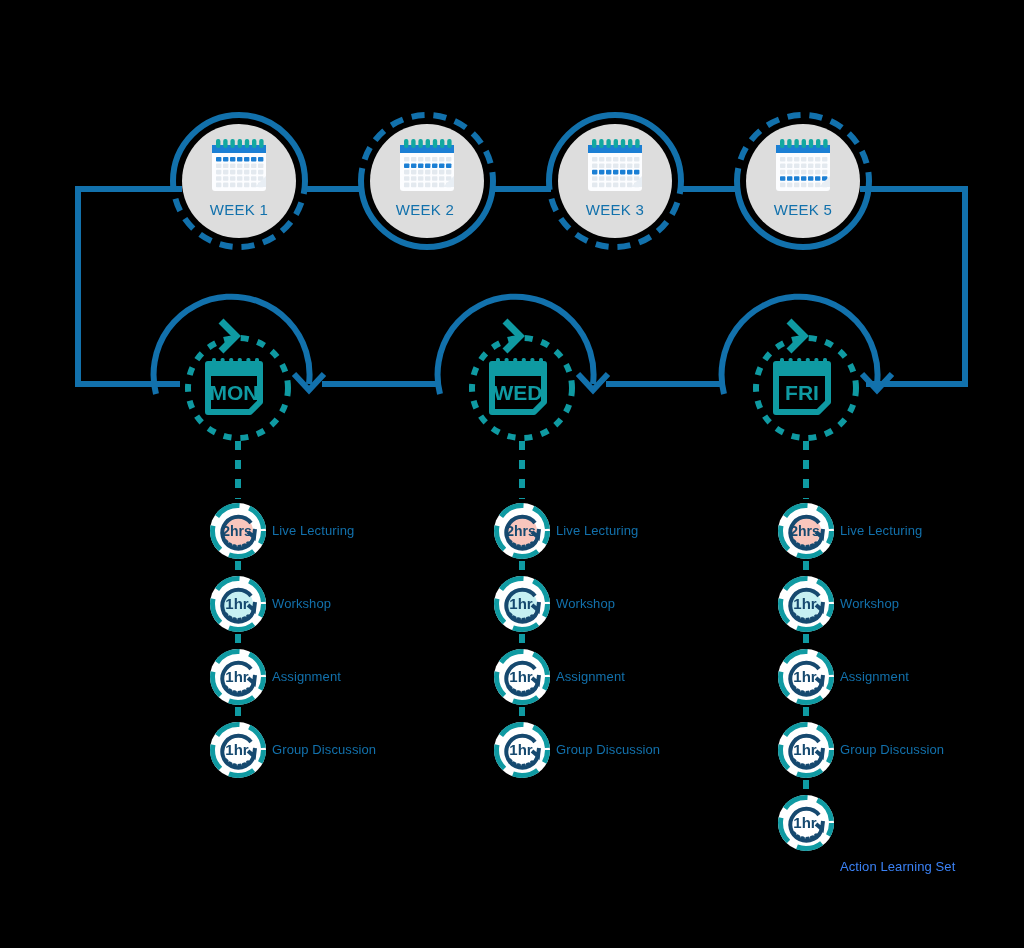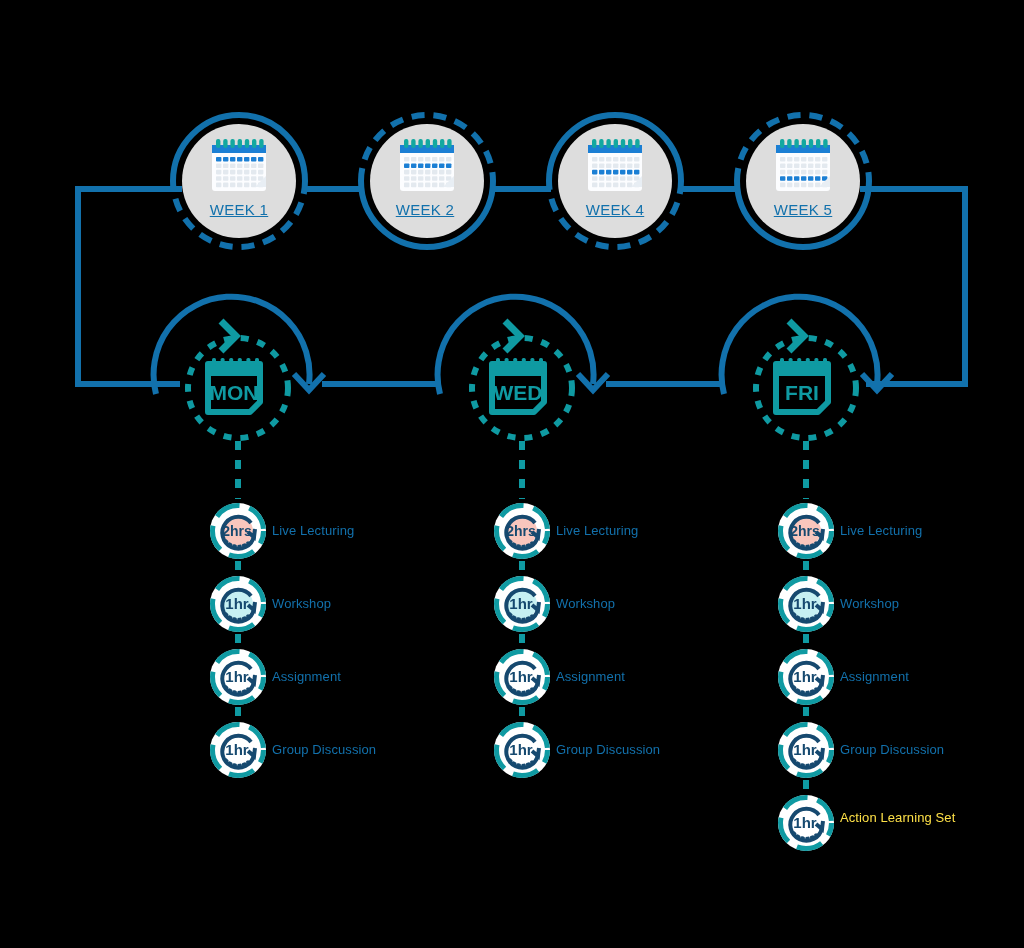--- a/index.html
+++ b/index.html
@@ -1,20 +1,20 @@
 <!DOCTYPE html>
 <html><head>
 <meta charset="utf-8">
 <style>
   html,body{margin:0;padding:0;background:#000;}
   body{width:1024px;height:948px;font-family:"Liberation Sans",sans-serif;overflow:hidden;}
   #stage{position:relative;width:1024px;height:948px;background:#000;}
   #svgroot{position:absolute;left:0;top:0;width:1024px;height:948px;}
   .lbl{position:absolute;color:#1271ac;font-weight:normal;letter-spacing:.1px;white-space:nowrap;}
-  .weeklbl{position:absolute;color:#1271ac;font-size:15px;font-weight:500;letter-spacing:.3px;white-space:nowrap;text-align:right;text-decoration:underline;}
+  .weeklbl{position:absolute;color:#1271ac;font-size:15px;font-weight:500;letter-spacing:.3px;white-space:nowrap;text-align:right;}
 </style>
 </head>
 <body>
 
 <div id="stage">
   <svg id="svgroot" viewBox="0 0 1024 948">
       <path d="M 182 189 L 78 189 L 78 384 L 180 384" fill="none" stroke="#1271ac" stroke-width="6" stroke-linecap="butt"></path>
       <path d="M 860 189 L 965 189 L 965 384 L 866 384" fill="none" stroke="#1271ac" stroke-width="6"></path>
       <path d="M 173 181 A 66 66 0 0 1 305 181" fill="none" stroke="#1271ac" stroke-width="6"></path>
       <path d="M 305 181 A 66 66 0 0 1 173 181" fill="none" stroke="#1271ac" stroke-width="6" stroke-dasharray="13 9" stroke-linecap="butt"></path>
@@ -367,28 +367,28 @@
       <circle cx="806" cy="823" r="28" fill="#ffffff"></circle>
       <circle cx="806" cy="823" r="25.5" fill="none" stroke="#0f9aa2" stroke-width="5" stroke-dasharray="26 10" stroke-dashoffset="13"></circle>
       <circle cx="806" cy="823" r="15" fill="#ffffff"></circle>
       <path d="M 819 815 A 16 16 0 1 0 822 828" fill="none" stroke="#16496f" stroke-width="4" stroke-linecap="butt"></path>
       <path d="M 816 824 L 822 829 L 823 821" fill="none" stroke="#16496f" stroke-width="4" stroke-linejoin="miter"></path>
       <path d="M 794 833 A 16 16 0 0 0 816 835" fill="none" stroke="#16496f" stroke-width="3.4" stroke-dasharray="1.2 3.6" stroke-linecap="round"></path>
       <text x="805" y="828" text-anchor="middle" font-family="&quot;Liberation Sans&quot;,sans-serif" font-size="15" font-weight="bold" fill="#16496f">1hr</text>
     </svg>
 <div class="weeklbl" style="left: 239px; top: 201px; font-size: 15px; color: rgb(18, 113, 172); transform: translateX(-50%);">WEEK 1</div>
     <div class="weeklbl" style="left: 425px; top: 201px; font-size: 15px; color: rgb(18, 113, 172); transform: translateX(-50%);">WEEK 2</div>
-    <div class="weeklbl" style="left: 615px; top: 201px; font-size: 15px; color: rgb(18, 113, 172); transform: translateX(-50%);">WEEK 4</div>
+    <div class="weeklbl" style="left: 615px; top: 201px; font-size: 15px; color: rgb(18, 113, 172); transform: translateX(-50%);">WEEK 3</div>
     <div class="weeklbl" style="left: 803px; top: 201px; font-size: 15px; color: rgb(18, 113, 172); transform: translateX(-50%);">WEEK 5</div>
     <div class="lbl" style="left: 272px; top: 523px; font-size: 13px; color: rgb(18, 113, 172);">Live Lecturing</div>
     <div class="lbl" style="left: 272px; top: 596px; font-size: 13px; color: rgb(18, 113, 172);">Workshop</div>
     <div class="lbl" style="left: 272px; top: 669px; font-size: 13px; color: rgb(18, 113, 172);">Assignment</div>
     <div class="lbl" style="left: 272px; top: 742px; font-size: 13px; color: rgb(18, 113, 172);">Group Discussion</div>
     <div class="lbl" style="left: 556px; top: 523px; font-size: 13px; color: rgb(18, 113, 172);">Live Lecturing</div>
     <div class="lbl" style="left: 556px; top: 596px; font-size: 13px; color: rgb(18, 113, 172);">Workshop</div>
     <div class="lbl" style="left: 556px; top: 669px; font-size: 13px; color: rgb(18, 113, 172);">Assignment</div>
     <div class="lbl" style="left: 556px; top: 742px; font-size: 13px; color: rgb(18, 113, 172);">Group Discussion</div>
     <div class="lbl" style="left: 840px; top: 523px; font-size: 13px; color: rgb(18, 113, 172);">Live Lecturing</div>
     <div class="lbl" style="left: 840px; top: 596px; font-size: 13px; color: rgb(18, 113, 172);">Workshop</div>
     <div class="lbl" style="left: 840px; top: 669px; font-size: 13px; color: rgb(18, 113, 172);">Assignment</div>
     <div class="lbl" style="left: 840px; top: 742px; font-size: 13px; color: rgb(18, 113, 172);">Group Discussion</div>
-    <div class="lbl" style="left: 840px; top: 810px; font-size: 13px; color: #fde047;">Action Learning Set</div>
+    <div class="lbl" style="left: 840px; top: 859px; font-size: 13px; color: #3b82f6;">Action Learning Set</div>
   </div>
 
 </body></html>

